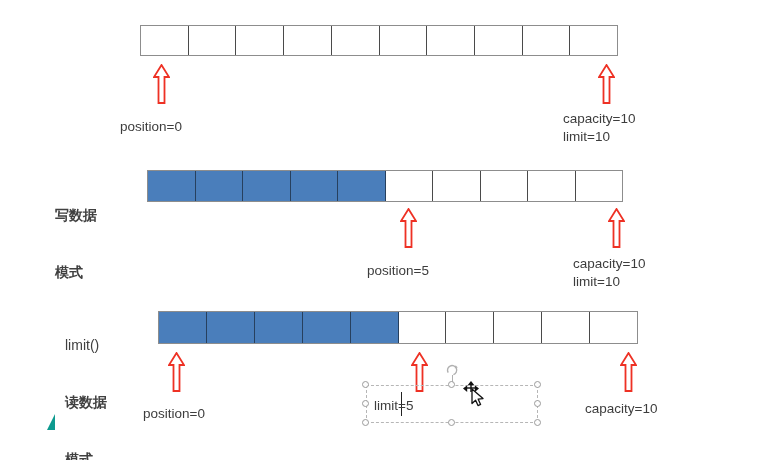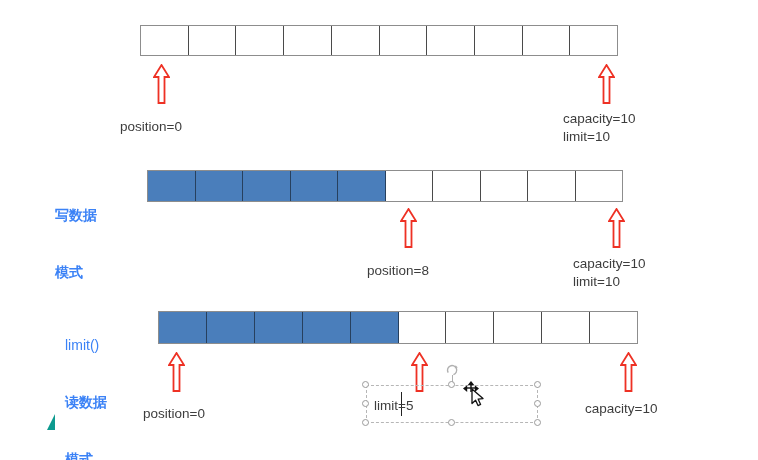--- a/index.html
+++ b/index.html
@@ -20,21 +20,21 @@
   .cell:last-child{border-right:none;}
   .cell.filled{background:#4a7ebb;border-right:1px solid #2f5party;}
   .cell.filled{border-right-color:#27405e;}
 
   
   .arrow{position:absolute;width:17px;height:40px;}
   .arrow svg{display:block;width:100%;height:100%;}
 
   
   .lbl{position:absolute;font-size:13.5px;line-height:17px;color:#3d3d3d;white-space:pre;}
-  .rowlabel{position:absolute;font-size:14px;line-height:19px;color:#3b82f6;white-space:pre;font-weight:600;}
+  .rowlabel{position:absolute;font-size:14px;line-height:19px;color:#404040;white-space:pre;font-weight:600;}
   .rowlabel .mono{font-weight:400;}
 
   
   .selbox{position:absolute;border:1px dashed #b6b6b6;box-sizing:border-box;background:transparent;}
   .handle{position:absolute;width:7px;height:7px;border:1px solid #9b9b9b;border-radius:50%;
           background:#fdfdfd;box-sizing:border-box;}
   .rot{position:absolute;width:13px;height:13px;}
   .rotstem{position:absolute;width:1px;background:#b0b0b0;}
   .caret{position:absolute;width:1px;background:#222;}
 
@@ -94,21 +94,21 @@
       <div class="cell" style="flex: 1 1 0px; background: rgb(255, 255, 255);"></div>
       <div class="cell" style="flex: 1 1 0px; background: rgb(255, 255, 255);"></div>
       <div class="cell" style="flex: 1 1 0px; background: rgb(255, 255, 255);"></div>
     </div>
 
   <div class="arrow" style="left:400px;top:208px;">
     <svg viewBox="0 0 17 40" preserveAspectRatio="none">
       <polygon points="8.5,1 16,13 11.5,13 11.5,39 5.5,39 5.5,13 1,13" fill="#ffffff" stroke="#ee3124" stroke-width="1.8"></polygon>
     </svg>
   </div>
-  <div class="lbl" style="left:367px;top:262px;">position=8</div>
+  <div class="lbl" style="left:367px;top:262px;">position=5</div>
 
   <div class="arrow" style="left:608px;top:208px;">
     <svg viewBox="0 0 17 40" preserveAspectRatio="none">
       <polygon points="8.5,1 16,13 11.5,13 11.5,39 5.5,39 5.5,13 1,13" fill="#ffffff" stroke="#ee3124" stroke-width="1.8"></polygon>
     </svg>
   </div>
   <div class="lbl" style="left:573px;top:255px;">capacity=10</div>
   <div class="lbl" style="left:573px;top:273px;">limit=10</div>
 
   <div class="rowlabel" style="left:65px;top:298px;">

